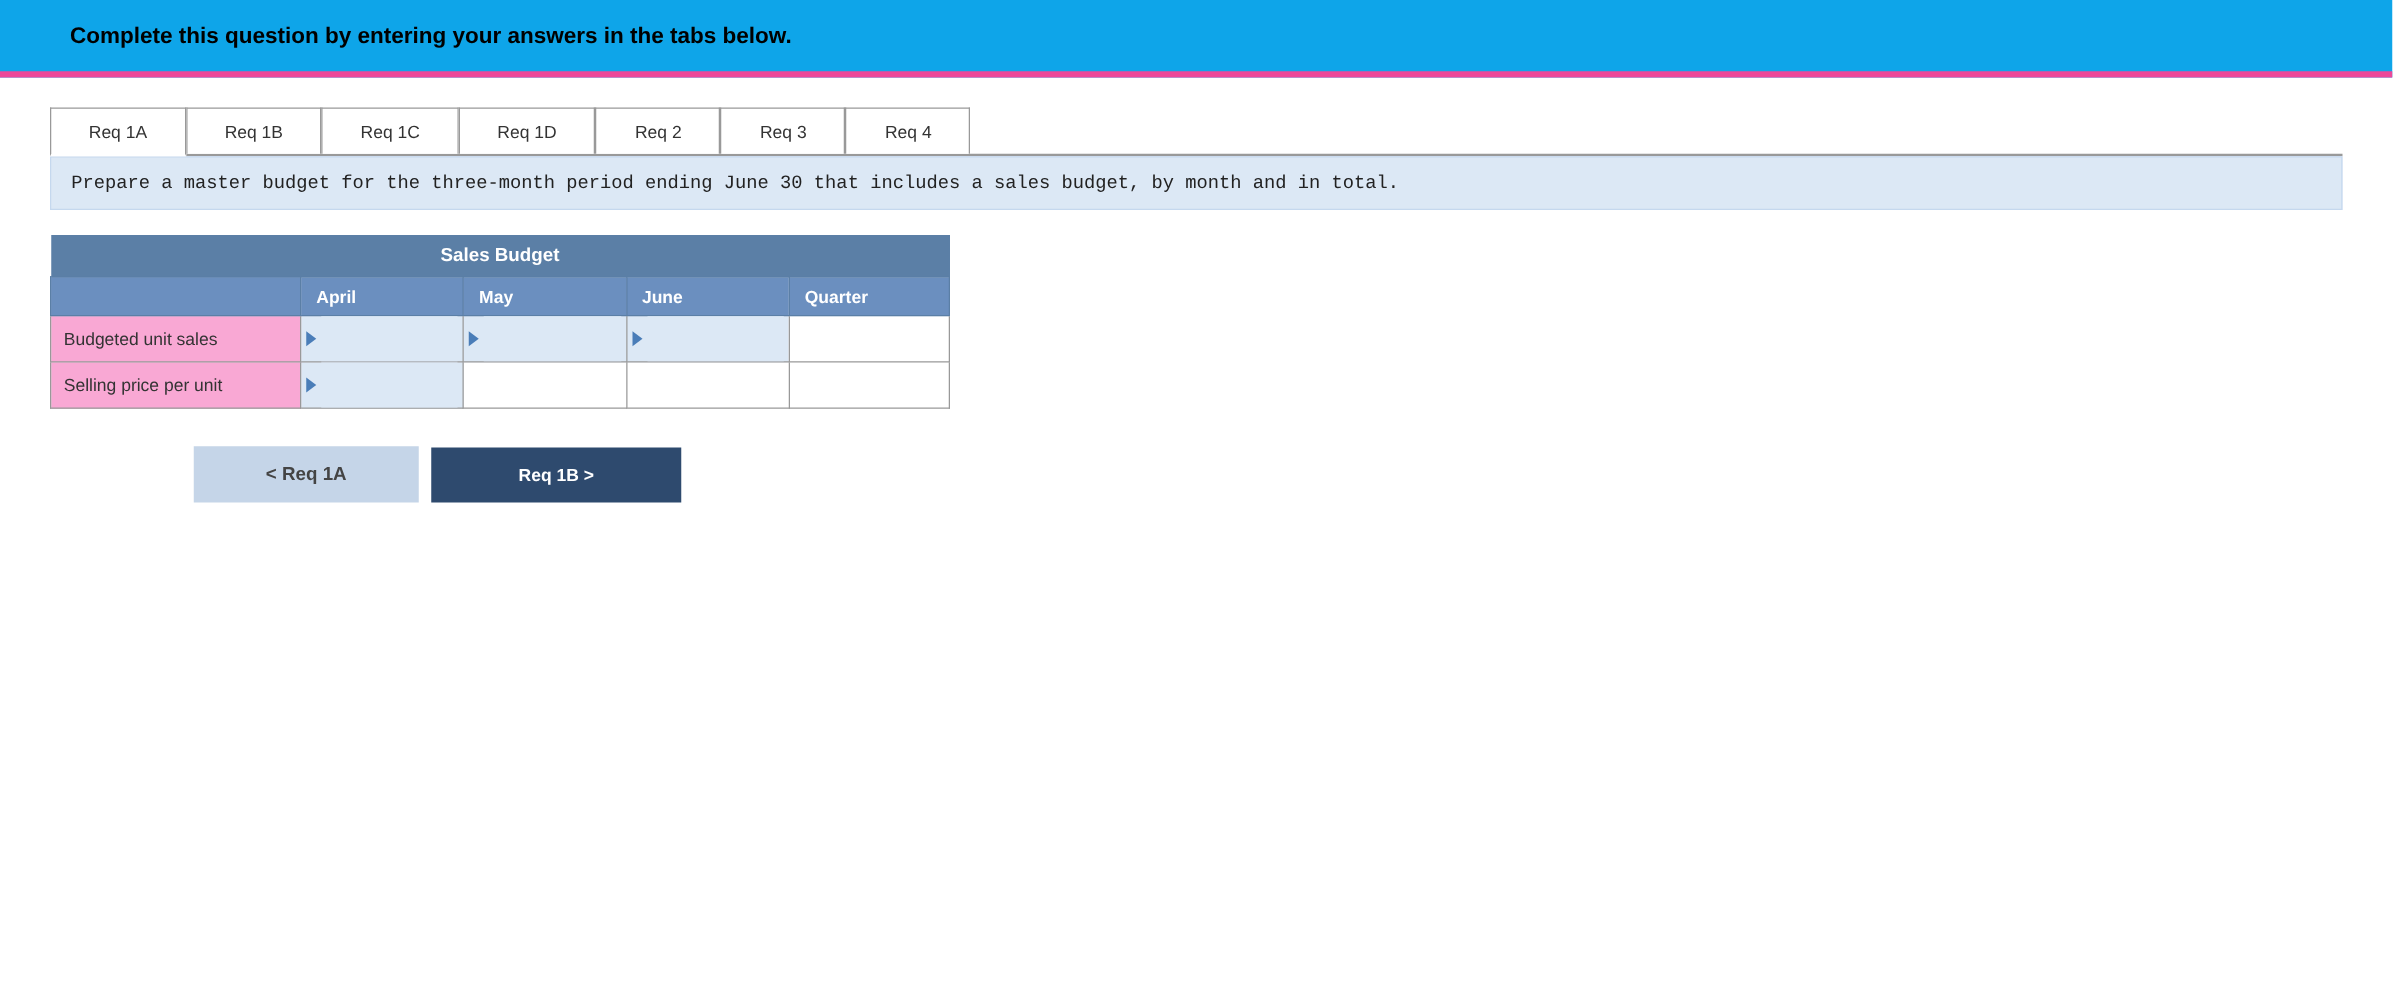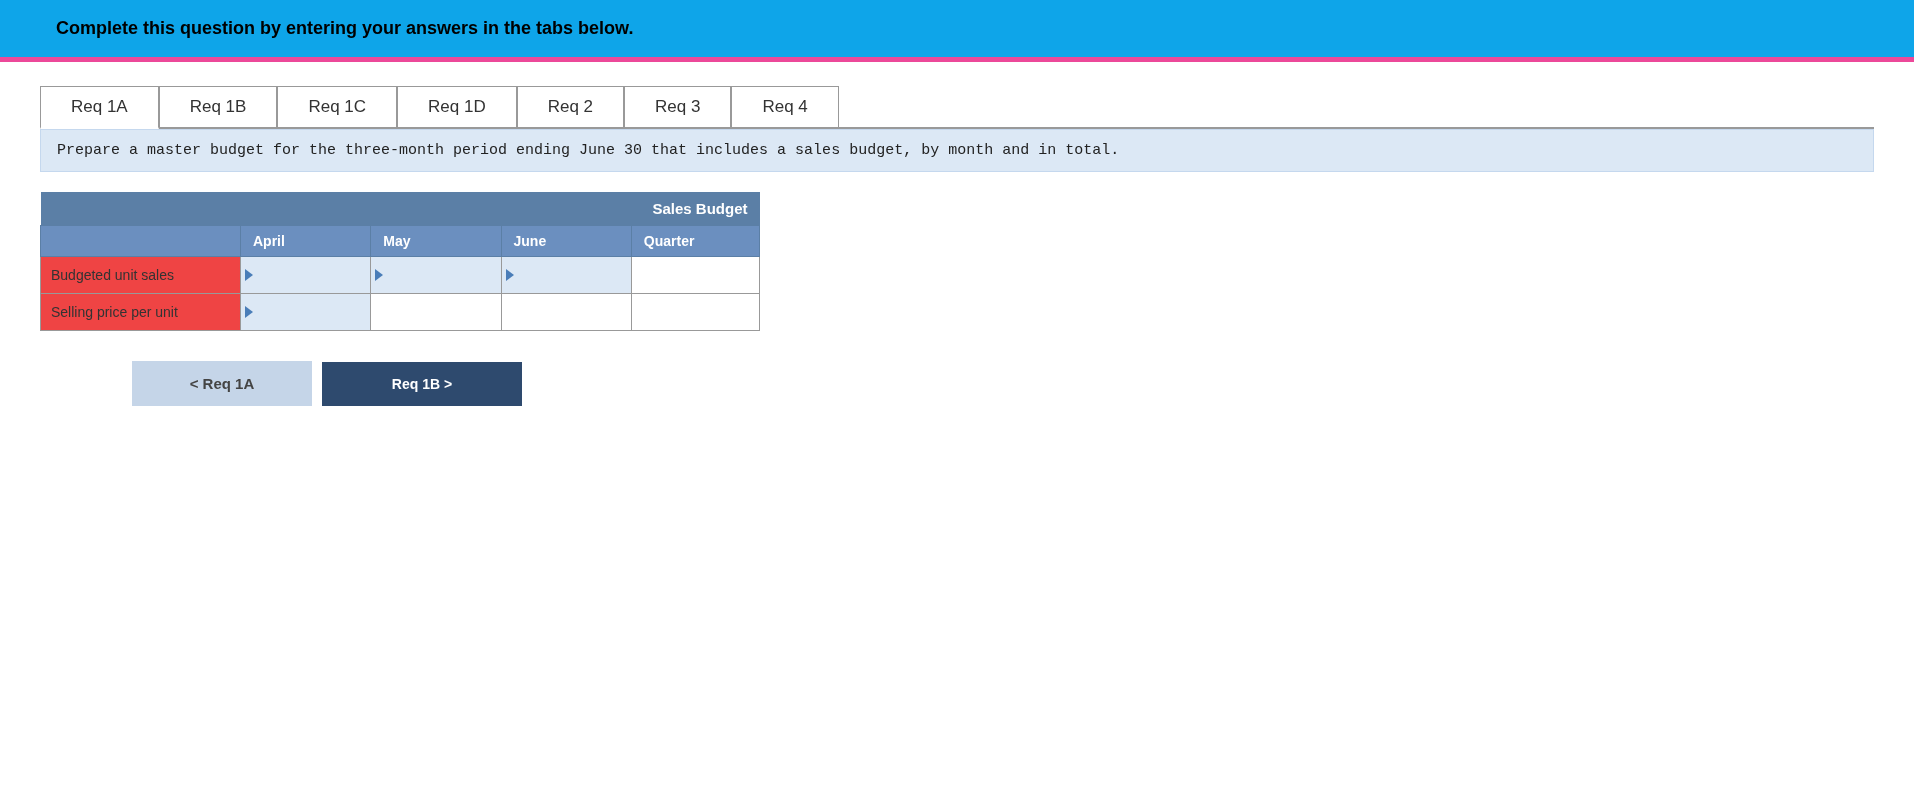--- a/index.html
+++ b/index.html
@@ -36,21 +36,21 @@
       border-bottom: 2px solid #999;
       margin-bottom: 0;
     }
 
     .tab {
       border: 1px solid #999;
       border-bottom: none;
       padding: 10px 30px;
       background: #fff;
       cursor: pointer;
-      font-size: 17px;
+      font-size: 14px;
       color: #333;
       min-width: 100px;
       text-align: right;
     }
 
     .tab.active {
       border-bottom: 2px solid #fff;
       margin-bottom: -2px;
       z-index: 1;
       background: #fff;
@@ -79,21 +79,20 @@
     .table-header-row-main {
       background: #5b7fa6;
       color: #fff;
       font-weight: bold;
       font-size: 15px;
       text-align: center;
     }
 
     .table-header-row-main td {
       padding: 8px 12px;
-      text-align: right;
     }
 
     .table-header-row-sub {
       background: #6b8fbf;
       color: #fff;
       font-weight: bold;
       font-size: 14px;
     }
 
     .table-header-row-sub td {
@@ -107,21 +106,21 @@
 
     .data-row td {
       border: 1px solid #999;
       padding: 0;
       font-size: 14px;
       color: #333;
     }
 
     .data-row td.row-label {
       padding: 8px 10px;
-      background: #ef4444;
+      background: #f9a8d4;
       min-width: 200px;
     }
 
     .data-row td.input-cell {
       padding: 0;
       background: #fff;
       min-width: 120px;
     }
 
     .data-row td.input-cell input {
@@ -167,21 +166,21 @@
       background: transparent;
       font-size: 14px;
       height: 100%;
     }
 
     .nav-buttons {
       display: flex;
       gap: 0;
       margin-top: 10px;
       align-items: center;
-      margin-left: 92px;
+      margin-left: 115px;
     }
 
     .btn-prev {
       background: #c5d5e8;
       color: #444;
       border: none;
       padding: 14px 40px;
       font-size: 15px;
       font-weight: bold;
       cursor: pointer;

